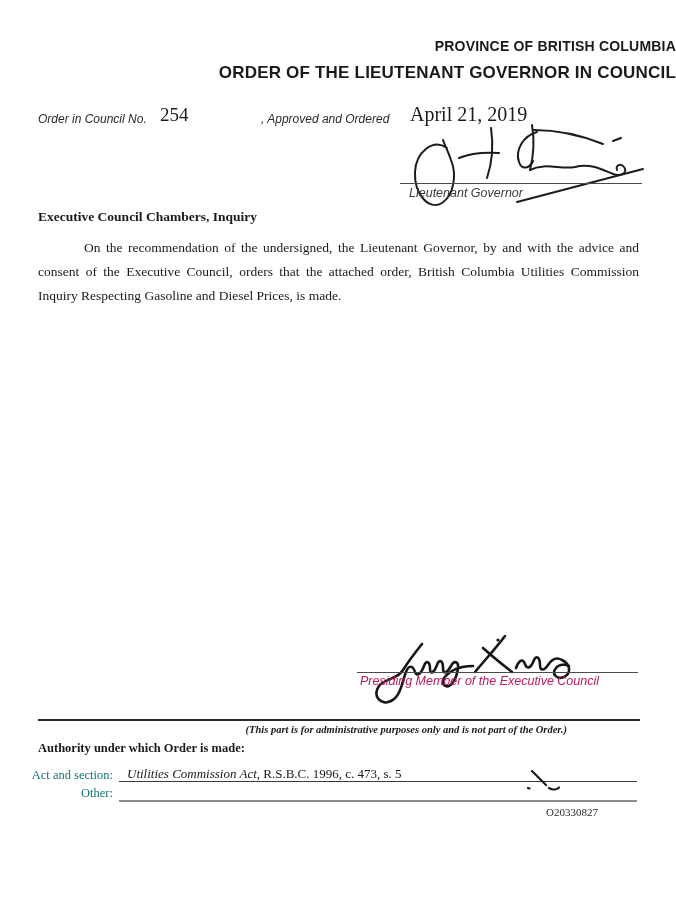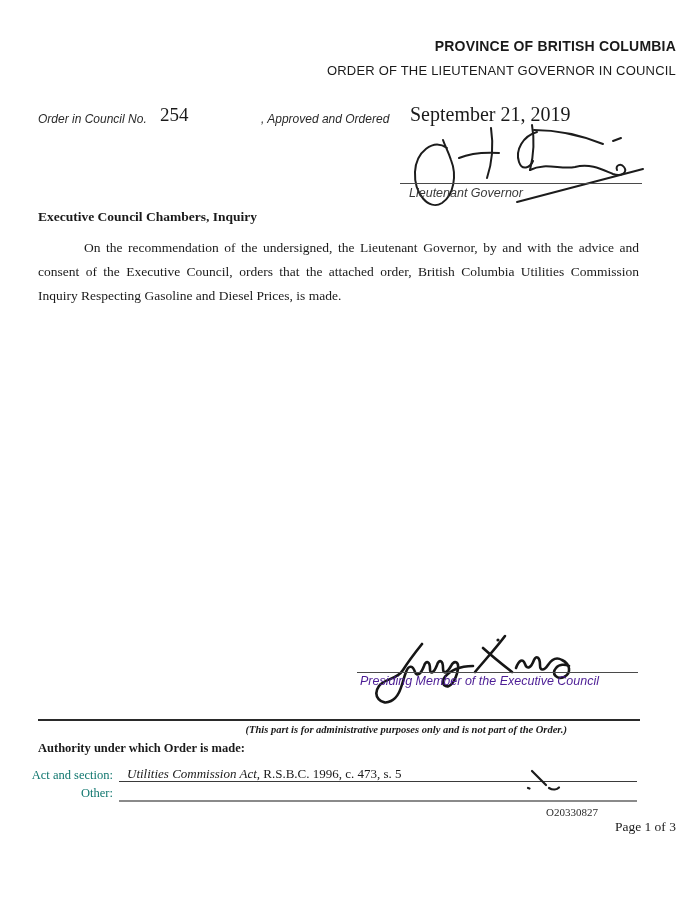--- a/index.html
+++ b/index.html
@@ -14,41 +14,41 @@
     color: #1a1a1a;
     overflow: hidden;
   }
   .abs { position: absolute; }
   .sans { font-family: "Liberation Sans", sans-serif; text-align: center; }
   .serif { font-family: "Liberation Serif", serif; }
   .italic { font-style: italic; }
   .center { text-align: right; }
 
   .title-1 { top: 38px; left: 0; width: 676px; font-size: 14px; font-weight: bold; letter-spacing: 0.2px; }
-  .title-2 { top: 63px; left: 0; width: 676px; font-size: 13px; font-weight: normal; letter-spacing: 0.2px; padding-left: 10px; }
+  .title-2 { top: 63px; left: 0; width: 676px; font-size: 17px; font-weight: bold; letter-spacing: 0.2px; padding-left: 10px; }
 
   .oic-label       { top: 112px; left: 38px;  font-size: 12px; color: #2a2a2a; }
   .oic-number      { top: 104px; left: 160px; font-size: 19px; }
   .approved-label  { top: 112px; left: 261px; font-size: 12px; color: #2a2a2a; }
   .approval-date   { top: 103px; left: 410px; font-size: 20px; }
 
   .sig-line { border-top: 1px solid #4a4a4a; height: 0; }
   .lg-sig-line { top: 183px; left: 400px; width: 242px; }
   .lg-caption  { top: 186px; left: 409px; font-size: 12.5px; color: #3a3a3a; }
 
   .location-heading { top: 209px; left: 38px; font-size: 13.5px; font-weight: bold; }
 
   .order-paragraph {
     top: 236px; left: 38px; width: 601px;
     font-size: 13.5px; line-height: 24px;
     text-align: justify; text-indent: 46px;
   }
 
   .pm-sig-line { top: 672px; left: 357px; width: 281px; }
-  .pm-caption  { top: 674px; left: 360px; font-size: 12.5px; color: #4c1d95; }
+  .pm-caption  { top: 674px; left: 360px; font-size: 12.5px; color: #be185d; }
 
   .admin-divider { top: 719px; left: 38px; width: 602px; border-top: 2px solid #2a2a2a; height: 0; }
   .admin-note { top: 724px; left: 0; width: 567px; font-size: 10.5px; font-weight: bold; }
   .authority-heading { top: 741px; left: 38px; font-size: 12.5px; font-weight: bold; }
 
   .field-label { width: 113px; text-align: right; font-size: 12.5px; color: #0f766e; }
   .act-label   { top: 768px; left: 0; }
   .act-value   { top: 766px; left: 127px; font-size: 13px; }
   .act-line    { top: 781px; left: 119px; width: 518px; border-top: 1px solid #3a3a3a; height: 0; }
   .other-label { top: 786px; left: 0; }
@@ -63,21 +63,21 @@
 <body>
 
 <div class="page">
 
   <div class="abs sans center title-1">PROVINCE OF BRITISH COLUMBIA</div>
   <div class="abs sans center title-2">ORDER OF THE LIEUTENANT GOVERNOR IN COUNCIL</div>
 
   <div class="abs sans italic oic-label">Order in Council No.</div>
   <div class="abs serif oic-number">254</div>
   <div class="abs sans italic approved-label">, Approved and Ordered</div>
-  <div class="abs serif approval-date">September 21, 2019</div>
+  <div class="abs serif approval-date">April 21, 2019</div>
 
   <svg class="abs sig-svg" style="top:118px; left:403px;" width="248" height="96" viewBox="0 0 248 96">
     <g fill="none" stroke="#1c1c1c" stroke-width="2" stroke-linecap="round">
       <path d="M44,30 C30,20 13,34 12,54 C11,76 26,93 39,85 C51,77 54,57 48,42 C45,33 42,28 40,22"></path>
       <path d="M88,10 C91,30 88,48 84,60"></path>
       <path d="M56,40 C68,35 80,34 96,35"></path>
       <path d="M134,14 C120,18 112,32 116,44 C119,53 127,50 130,43"></path>
       <path d="M129,7 C132,24 130,40 127,52"></path>
       <path d="M131,12 C155,12 180,18 200,26"></path>
       <path d="M210,23 L218,20"></path>
@@ -116,15 +116,14 @@
       <path d="M9,3 C13,7 18,12 23,17"></path>
       <path d="M5,20 L6.5,20.5"></path>
       <path d="M26,20 C30,22.5 34,21.5 36,19.5"></path>
     </g>
   </svg>
 
   <div class="abs serif field-label other-label">Other:</div>
   <div class="abs other-line"></div>
 
   <div class="abs serif doc-number">O20330827</div>
-  <div class="abs serif center page-indicator">Page 1 of 3</div>
 
 </div>
 
 </body></html>

